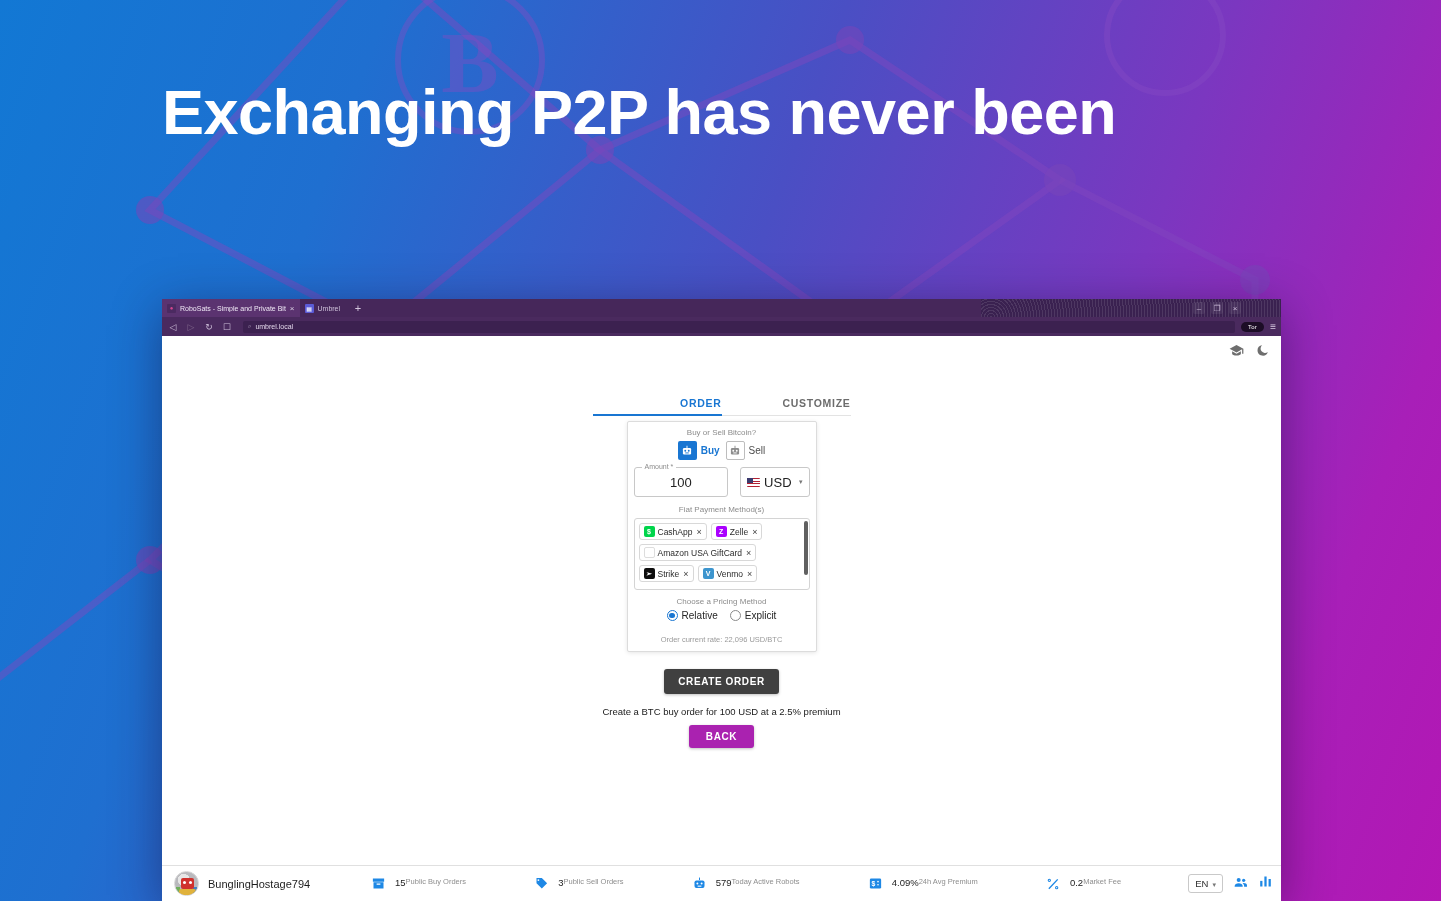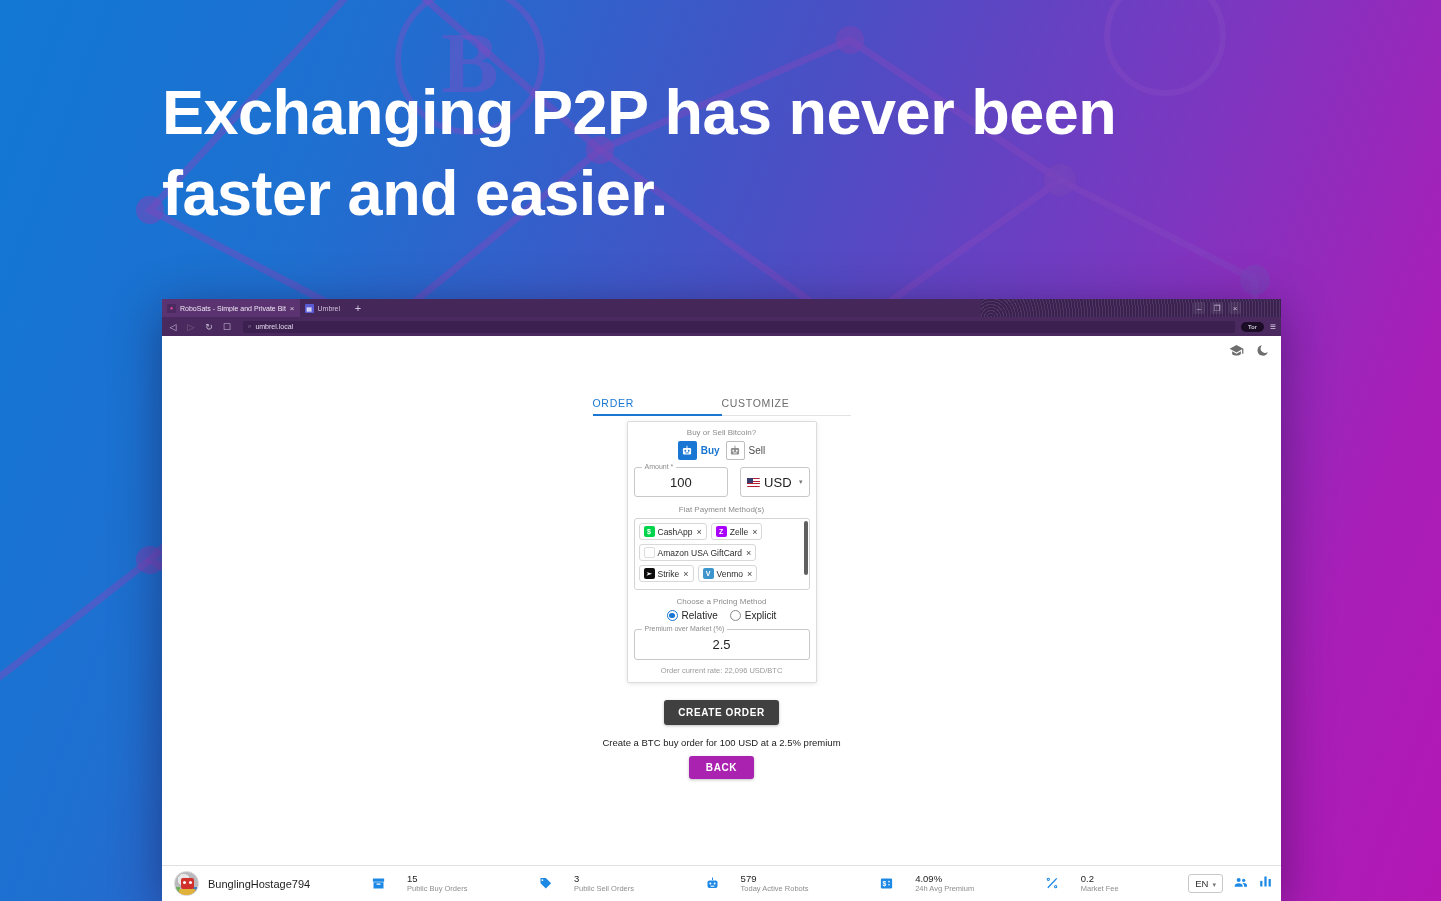--- a/index.html
+++ b/index.html
@@ -166,23 +166,23 @@
   }
 
   
   .maker-tabs {
     display: flex;
     width: 258px;
     border-bottom: 1px solid #e3e3e3;
   }
   .maker-tab {
     flex: 1 1 50%;
-    text-align: left;
+    text-align: right;
     font-size: 10.5px;
-    font-weight: normal;
+    font-weight: bold;
     letter-spacing: .7px;
     color: #6c6c6c;
     padding: 4px 0 6px;
     position: relative;
   }
   .maker-tab.active { color: #1976d2; }
   .maker-tab.active::after {
     content: "";
     position: absolute; left: 0; right: 0; bottom: -1px;
     height: 2px; background: #1976d2;
@@ -369,21 +369,21 @@
   .avatar .rb-eye.l { left: 8px; }
   .avatar .rb-eye.r { left: 14px; }
   .avatar .rb-body { position: absolute; left: 4px; top: 17px; width: 17px; height: 7px; background: #e0b23c; border-radius: 2px 2px 0 0; }
   .avatar .rb-arm { position: absolute; top: 15px; width: 4px; height: 7px; background: #6fae5b; }
   .avatar .rb-arm.l { left: 1px; }
   .avatar .rb-arm.r { right: 1px; background: #3f82c4; }
   .uname { font-size: 11px; color: #1d1d1d; }
 
   .sb-stat { display: flex; align-items: center; gap: 8px; flex: 0 0 auto; }
   .sb-ico { width: 17px; height: 17px; display: flex; align-items: center; justify-content: center; flex: 0 0 auto; }
-  .sb-txt { display: flex; flex-direction: column; line-height: 1.12; margin-left: 12px; }
+  .sb-txt { display: flex; flex-direction: row; line-height: 1.12; }
   .sb-val { font-size: 9.5px; color: #222; }
   .sb-cap { font-size: 7.5px; color: #8e8e8e; }
   .sb-gap { flex: 1 1 auto; }
 
   .lang-sel {
     display: flex; align-items: flex-end; gap: 4px;
     border: 1px solid #c9c9c9; border-radius: 3px;
     padding: 3px 6px; font-size: 9.5px; color: #303030;
   }
   .sb-right-icons { display: flex; align-items: center; gap: 9px; margin-left: 10px; }
@@ -432,21 +432,20 @@
     </g>
     <g fill="rgba(135,75,195,0.40)" font-family="Liberation Serif, serif" font-size="86" font-weight="bold" text-anchor="middle">
       <text x="470" y="92">B</text>
       <text x="350" y="592">B</text>
       <text x="1135" y="462">B</text>
     </g>
   </svg>
 
   <div id="headline">
     <span class="line">Exchanging P2P has never been</span>
-    <span class="line">faster and easier.</span>
   </div>
 
   <div id="browser">
 
     <div class="tabstrip">
       <div class="titlebar-deco"></div>
 
       <div class="tab active">
         <span class="favicon fav-robo">●</span>
         <span class="tab-title">RoboSats - Simple and Private Bit</span>
@@ -591,24 +590,20 @@
             <div class="radio-item">
               <span class="radio on"></span>
               <span class="radio-label">Relative</span>
             </div>
             <div class="radio-item">
               <span class="radio"></span>
               <span class="radio-label">Explicit</span>
             </div>
           </div>
 
-          <div class="field field-premium">
-            <span class="flabel">Premium over Market (%)</span>
-            <span class="fvalue">2.5</span>
-          </div>
 
           <div class="rate-note">Order current rate: 22,096 USD/BTC</div>
         </div>
 
         <button class="btn btn-create">CREATE ORDER</button>
         <div class="summary">Create a BTC buy order for 100 USD at a 2.5% premium</div>
         <button class="btn btn-back">BACK</button>
       </div>
 
       <div class="statusbar">

